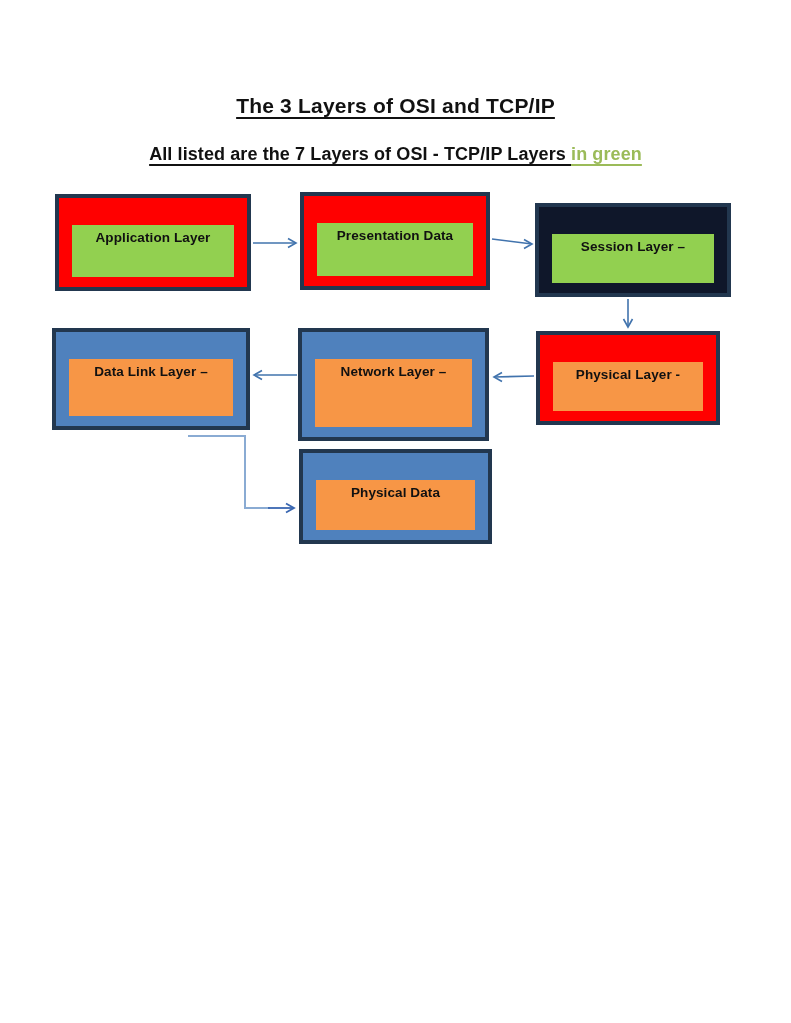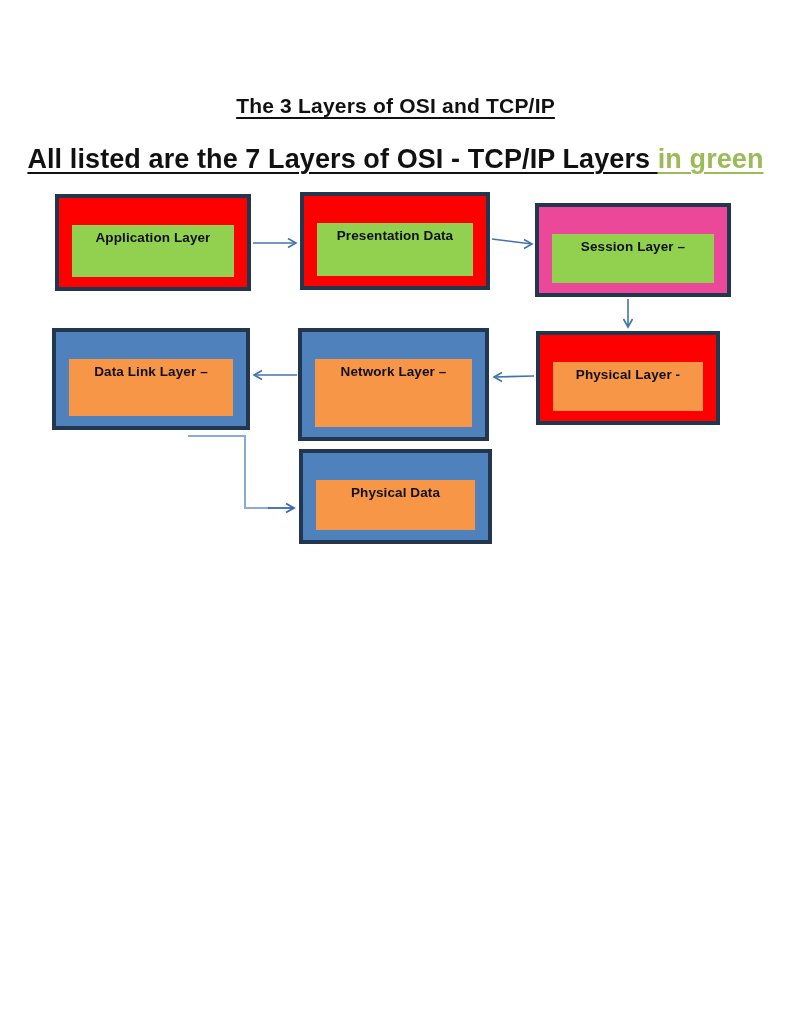--- a/index.html
+++ b/index.html
@@ -23,21 +23,21 @@
     font-size: 21px;
     font-weight: bold;
     margin: 0;
     text-decoration: underline;
     text-decoration-thickness: 2px;
     text-underline-offset: 4px;
     letter-spacing: 0.2px;
   }
   #page-subtitle {
     margin: 26px 0 0 0;
-    font-size: 27px;
+    font-size: 18px;
     font-weight: bold;
     letter-spacing: 0.1px;
   }
   #page-subtitle span {
     text-decoration: underline;
     text-decoration-thickness: 2px;
     text-underline-offset: 4px;
   }
   #diagram { position: absolute; top: 0; left: 0; width: 791px; height: 1023px; }
   svg#connectors {
@@ -92,21 +92,21 @@
   <div class="node" style="left: 55px; top: 194px; width: 196px; height: 97px; border-color: rgb(34, 55, 79); background: rgb(255, 0, 0);">
         <div class="inner" style="background: rgb(146, 208, 80);">
           <span class="label">Application Layer</span>
         </div>
       </div>
       <div class="node" style="left: 300px; top: 192px; width: 190px; height: 98px; border-color: rgb(34, 55, 79); background: rgb(255, 0, 0);">
         <div class="inner" style="background: rgb(146, 208, 80);">
           <span class="label">Presentation Data</span>
         </div>
       </div>
-      <div class="node" style="left: 535px; top: 203px; width: 196px; height: 94px; border-color: rgb(34, 55, 79); background: #ec4899;">
+      <div class="node" style="left: 535px; top: 203px; width: 196px; height: 94px; border-color: rgb(34, 55, 79); background: #0f172a;">
         <div class="inner" style="background: rgb(146, 208, 80);">
           <span class="label">Session Layer –</span>
         </div>
       </div>
       <div class="node" style="left: 536px; top: 331px; width: 184px; height: 94px; border-color: rgb(34, 55, 79); background: rgb(255, 0, 0);">
         <div class="inner" style="background: rgb(247, 150, 70);">
           <span class="label">Physical Layer -</span>
         </div>
       </div>
       <div class="node" style="left: 298px; top: 328px; width: 191px; height: 113px; border-color: rgb(34, 55, 79); background: rgb(79, 129, 189);">

